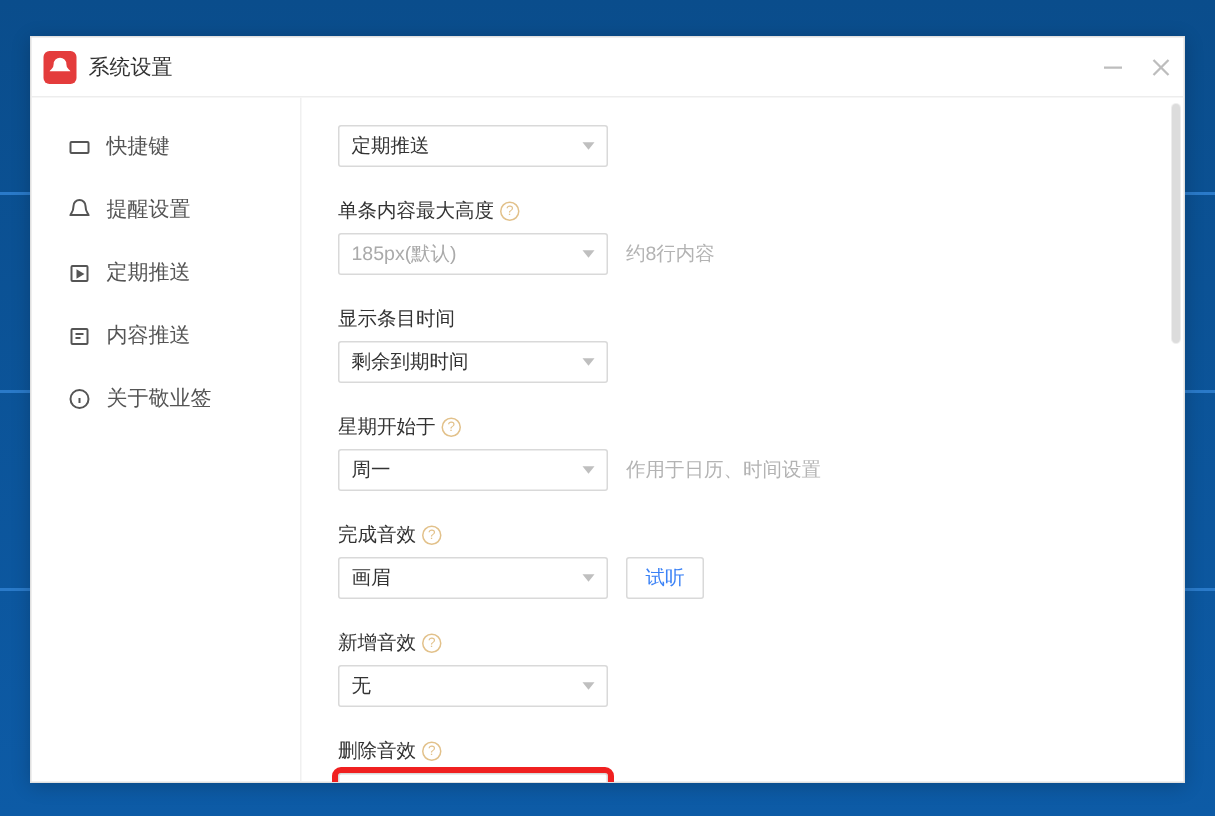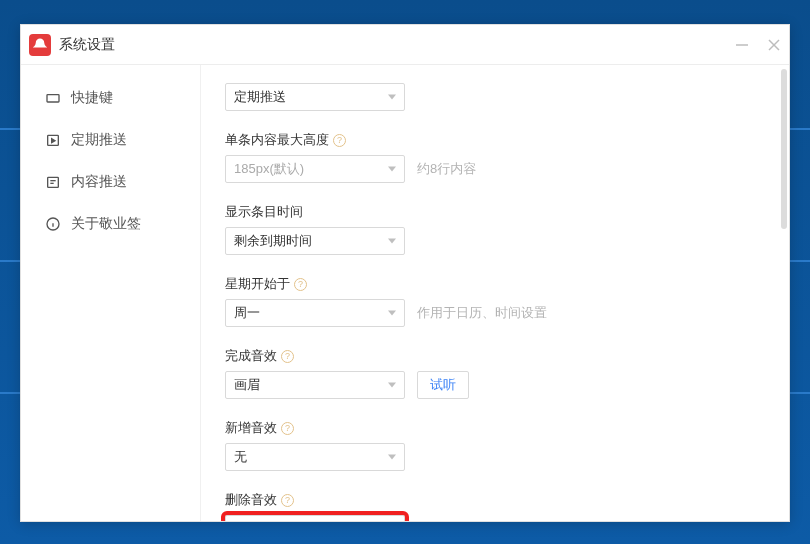--- a/index.html
+++ b/index.html
@@ -185,20 +185,28 @@
               <line x1="7" y1="11" x2="7" y2="11"></line>
               <line x1="11" y1="11" x2="11" y2="11"></line>
               <line x1="15" y1="11" x2="15" y2="11"></line>
             </svg>
         </span>
         <span class="nav-label">快捷键</span>
       </div>
       <div class="nav-item">
         <span class="nav-icon">
           <svg viewBox="0 0 24 24" fill="none" stroke="#555" stroke-width="2">
+              <path d="M18 8a6 6 0 10-12 0c0 7-3 7-3 9h18c0-2-3-2-3-9z"></path>
+            </svg>
+        </span>
+        <span class="nav-label">提醒设置</span>
+      </div>
+      <div class="nav-item">
+        <span class="nav-icon">
+          <svg viewBox="0 0 24 24" fill="none" stroke="#555" stroke-width="2">
               <rect x="4" y="5" width="16" height="15" rx="1"></rect>
               <polygon points="10,10 10,16 15,13" fill="#555"></polygon>
             </svg>
         </span>
         <span class="nav-label">定期推送</span>
       </div>
       <div class="nav-item">
         <span class="nav-icon">
           <svg viewBox="0 0 24 24" fill="none" stroke="#555" stroke-width="2">
               <rect x="4" y="5" width="16" height="15" rx="1"></rect>

